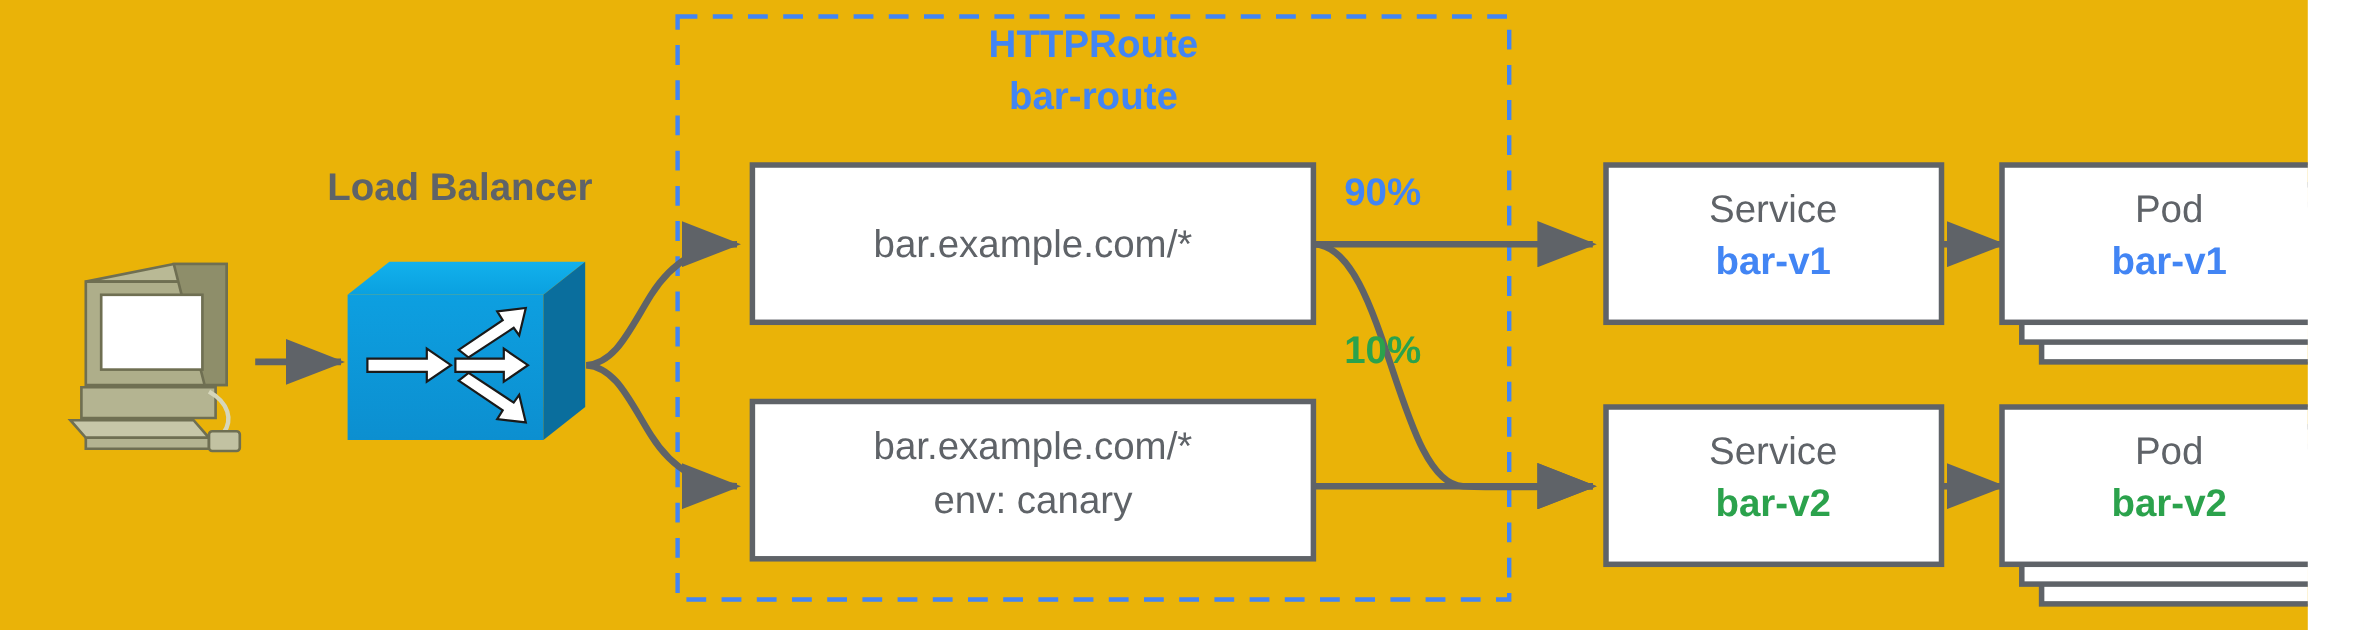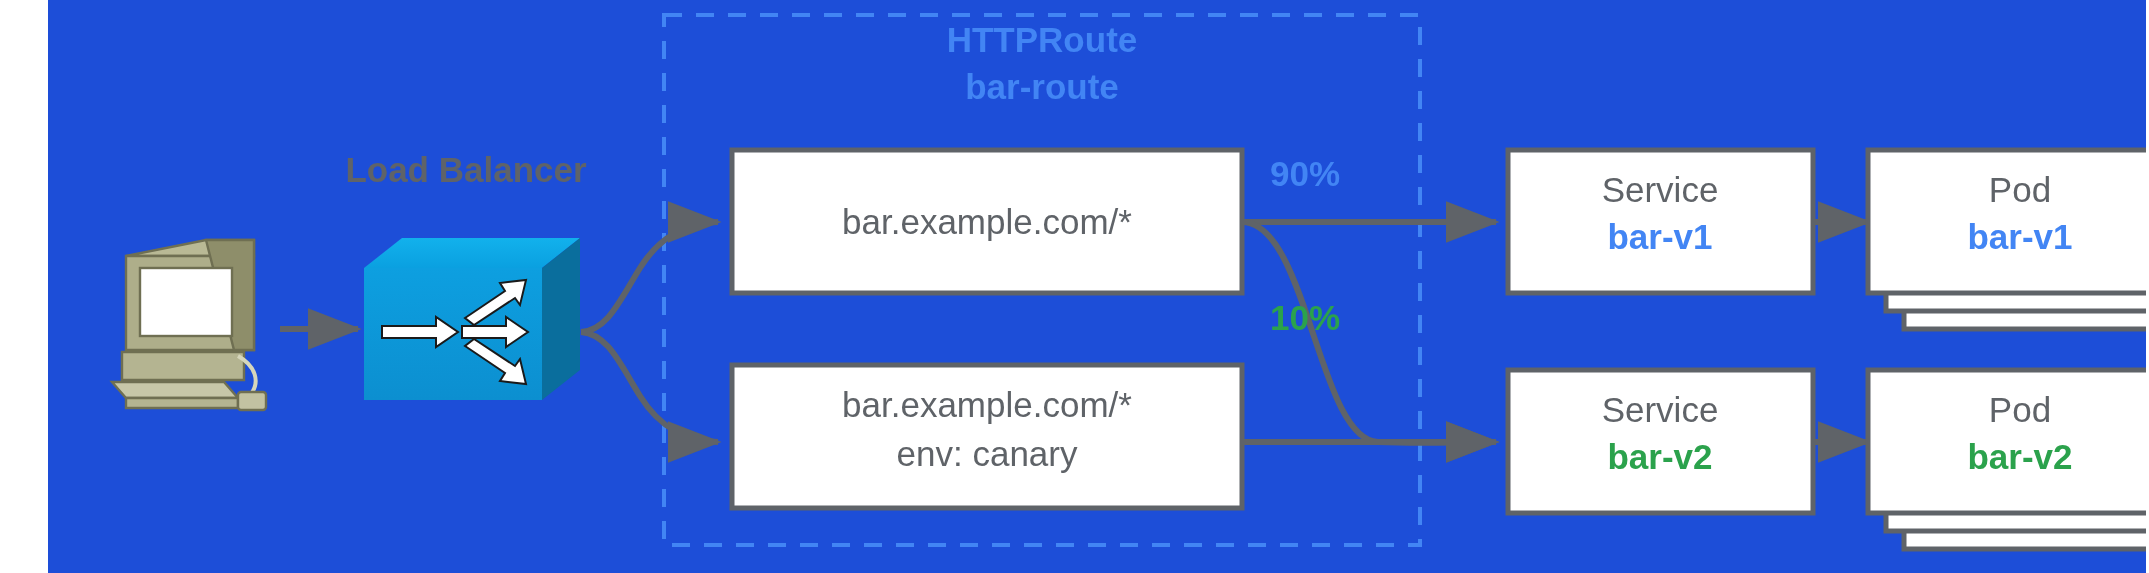--- a/index.html
+++ b/index.html
@@ -7,23 +7,22 @@
     padding: 0;
     background: #ffffff;
   }
   body {
     font-family: "Liberation Sans", sans-serif;
   }
   #diagram-root {
     position: relative;
     width: 2098px;
     height: 573px;
-    background: #1d4ed8;
+    background: #eab308;
     overflow: hidden;
-    margin-left: 48px;
   }
   svg#scene {
     display: block;
     width: 2149px;
     height: 573px;
   }
   .node-title {
     font-family: "Liberation Sans", sans-serif;
     font-size: 35px;
     fill: #5f6368;

